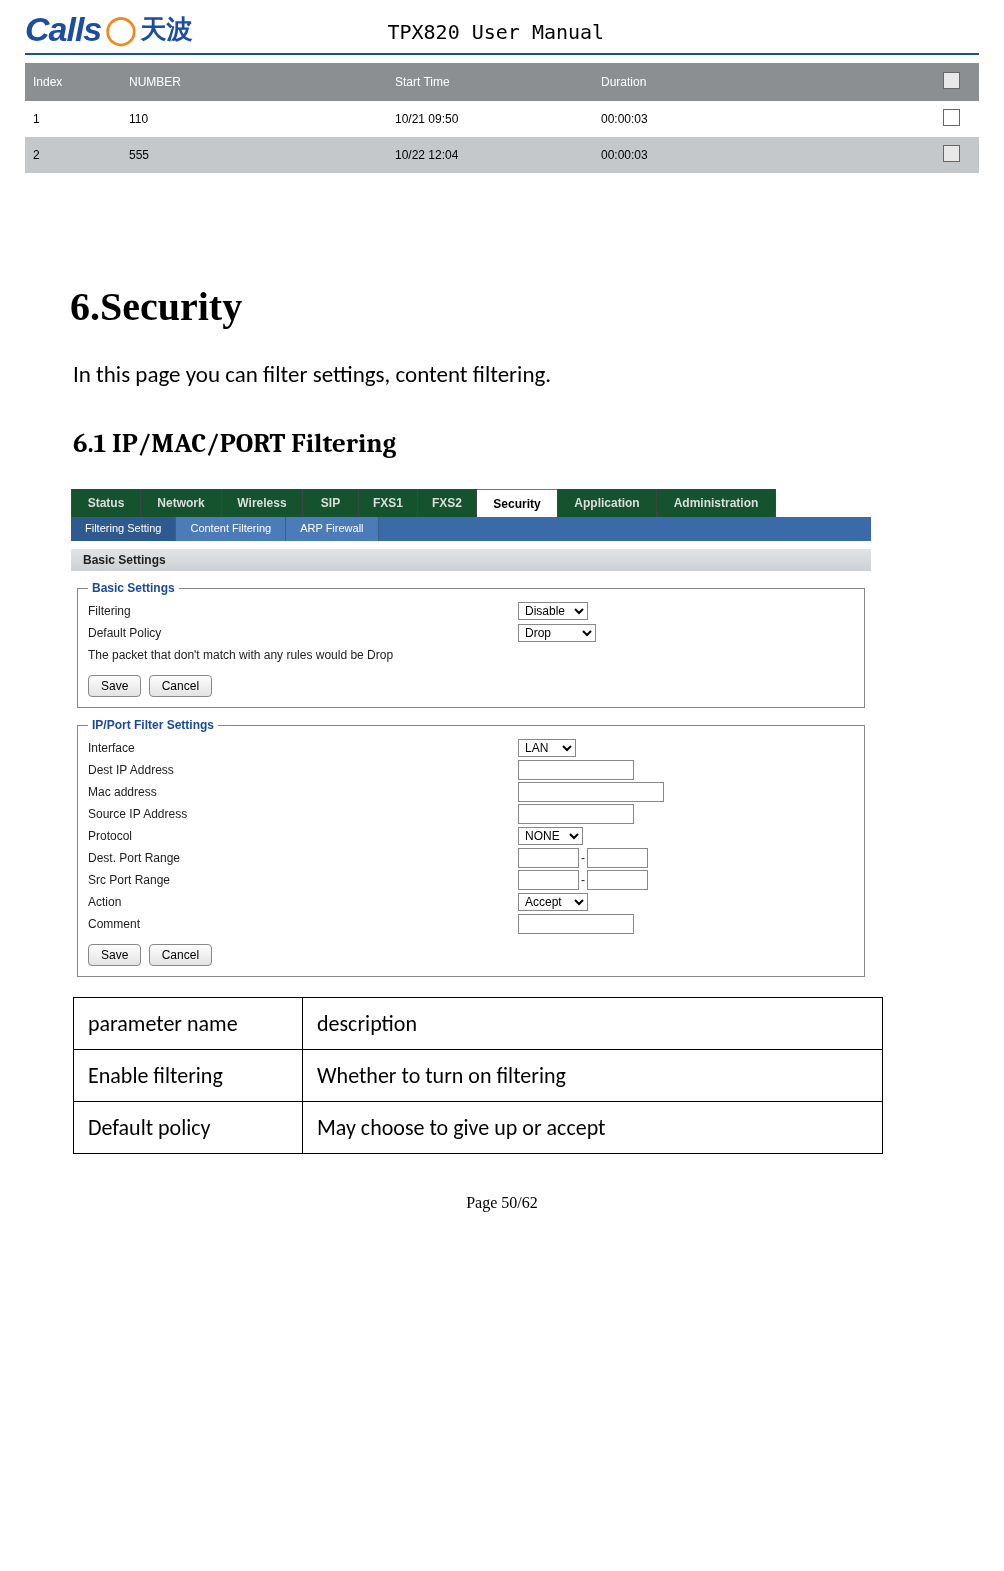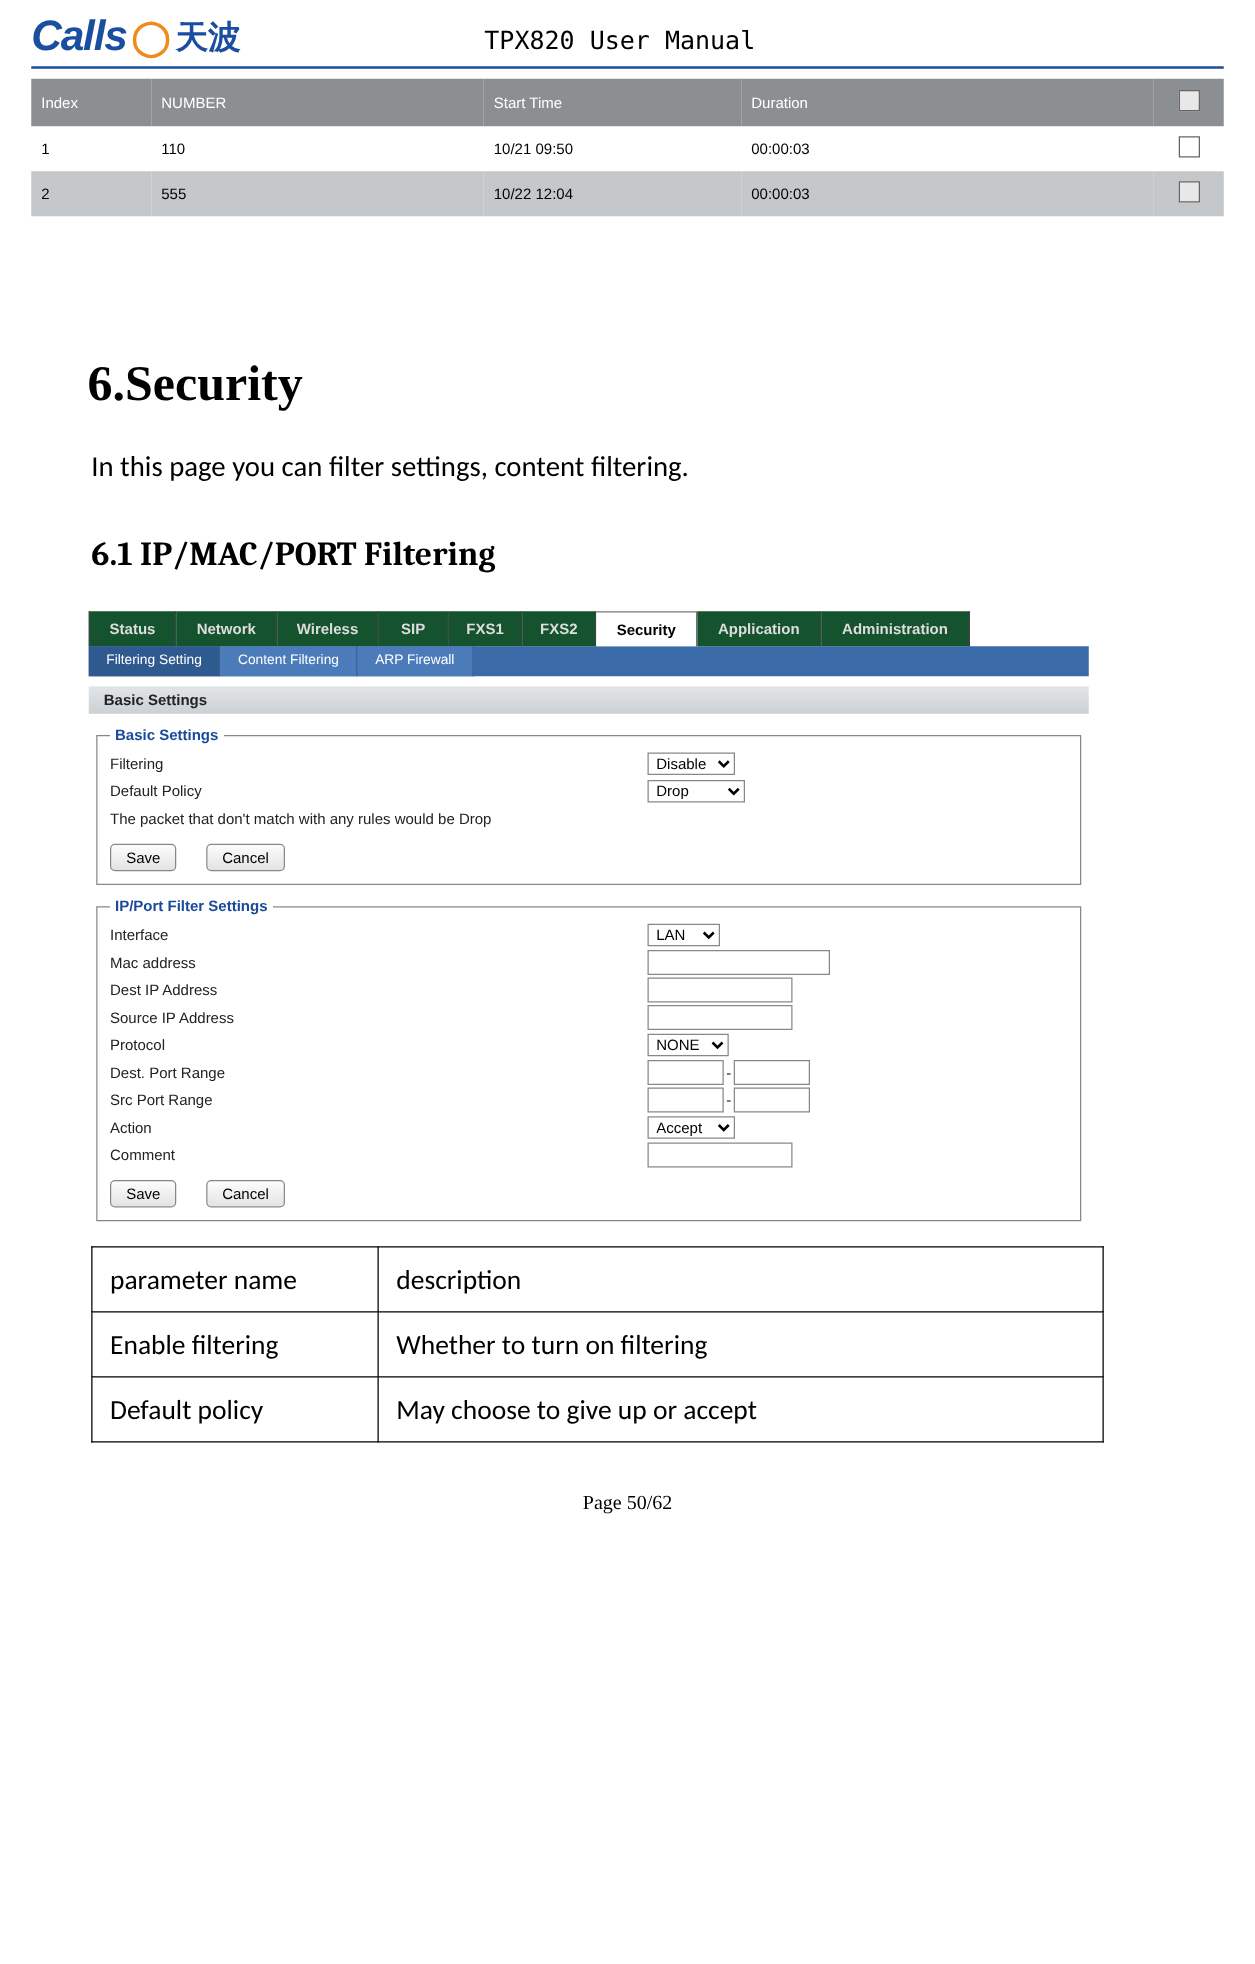--- a/index.html
+++ b/index.html
@@ -195,21 +195,21 @@
     border: 1px solid #888;
     height: 16px;
     font-size: 12px;
   }
   .btn {
     background: linear-gradient(#fdfdfd, #e3e3e3);
     border: 1px solid #888;
     border-radius: 4px;
     font-size: 12px;
     padding: 3px 12px;
-    margin-right: 20px;
+    margin-right: 4px;
   }
   .gap-range { margin: 0 2px; }
   .desc-table {
     margin: 20px 0 0 48px;
     width: 810px;
     border-collapse: collapse;
     font-family: Calibri, Arial, sans-serif;
     font-size: 22px;
     padding-left: 36px;
   }
@@ -318,26 +318,26 @@
         </div>
       </fieldset>
 
       <fieldset>
         <legend>IP/Port Filter Settings</legend>
         <div class="form-row">
           <label>Interface</label>
           <select class="sel" style="width:58px"><option>LAN</option></select>
         </div>
         <div class="form-row">
+          <label>Dest IP Address</label>
+          <input class="txt" style="width: 110px;">
+        </div>
+        <div class="form-row">
           <label>Mac address</label>
           <input class="txt" style="width: 140px;">
-        </div>
-        <div class="form-row">
-          <label>Dest IP Address</label>
-          <input class="txt" style="width: 110px;">
         </div>
         <div class="form-row">
           <label>Source IP Address</label>
           <input class="txt" style="width: 110px;">
         </div>
         <div class="form-row">
           <label>Protocol</label>
           <select class="sel" style="width:65px"><option>NONE</option></select>
         </div>
         <div class="form-row">

